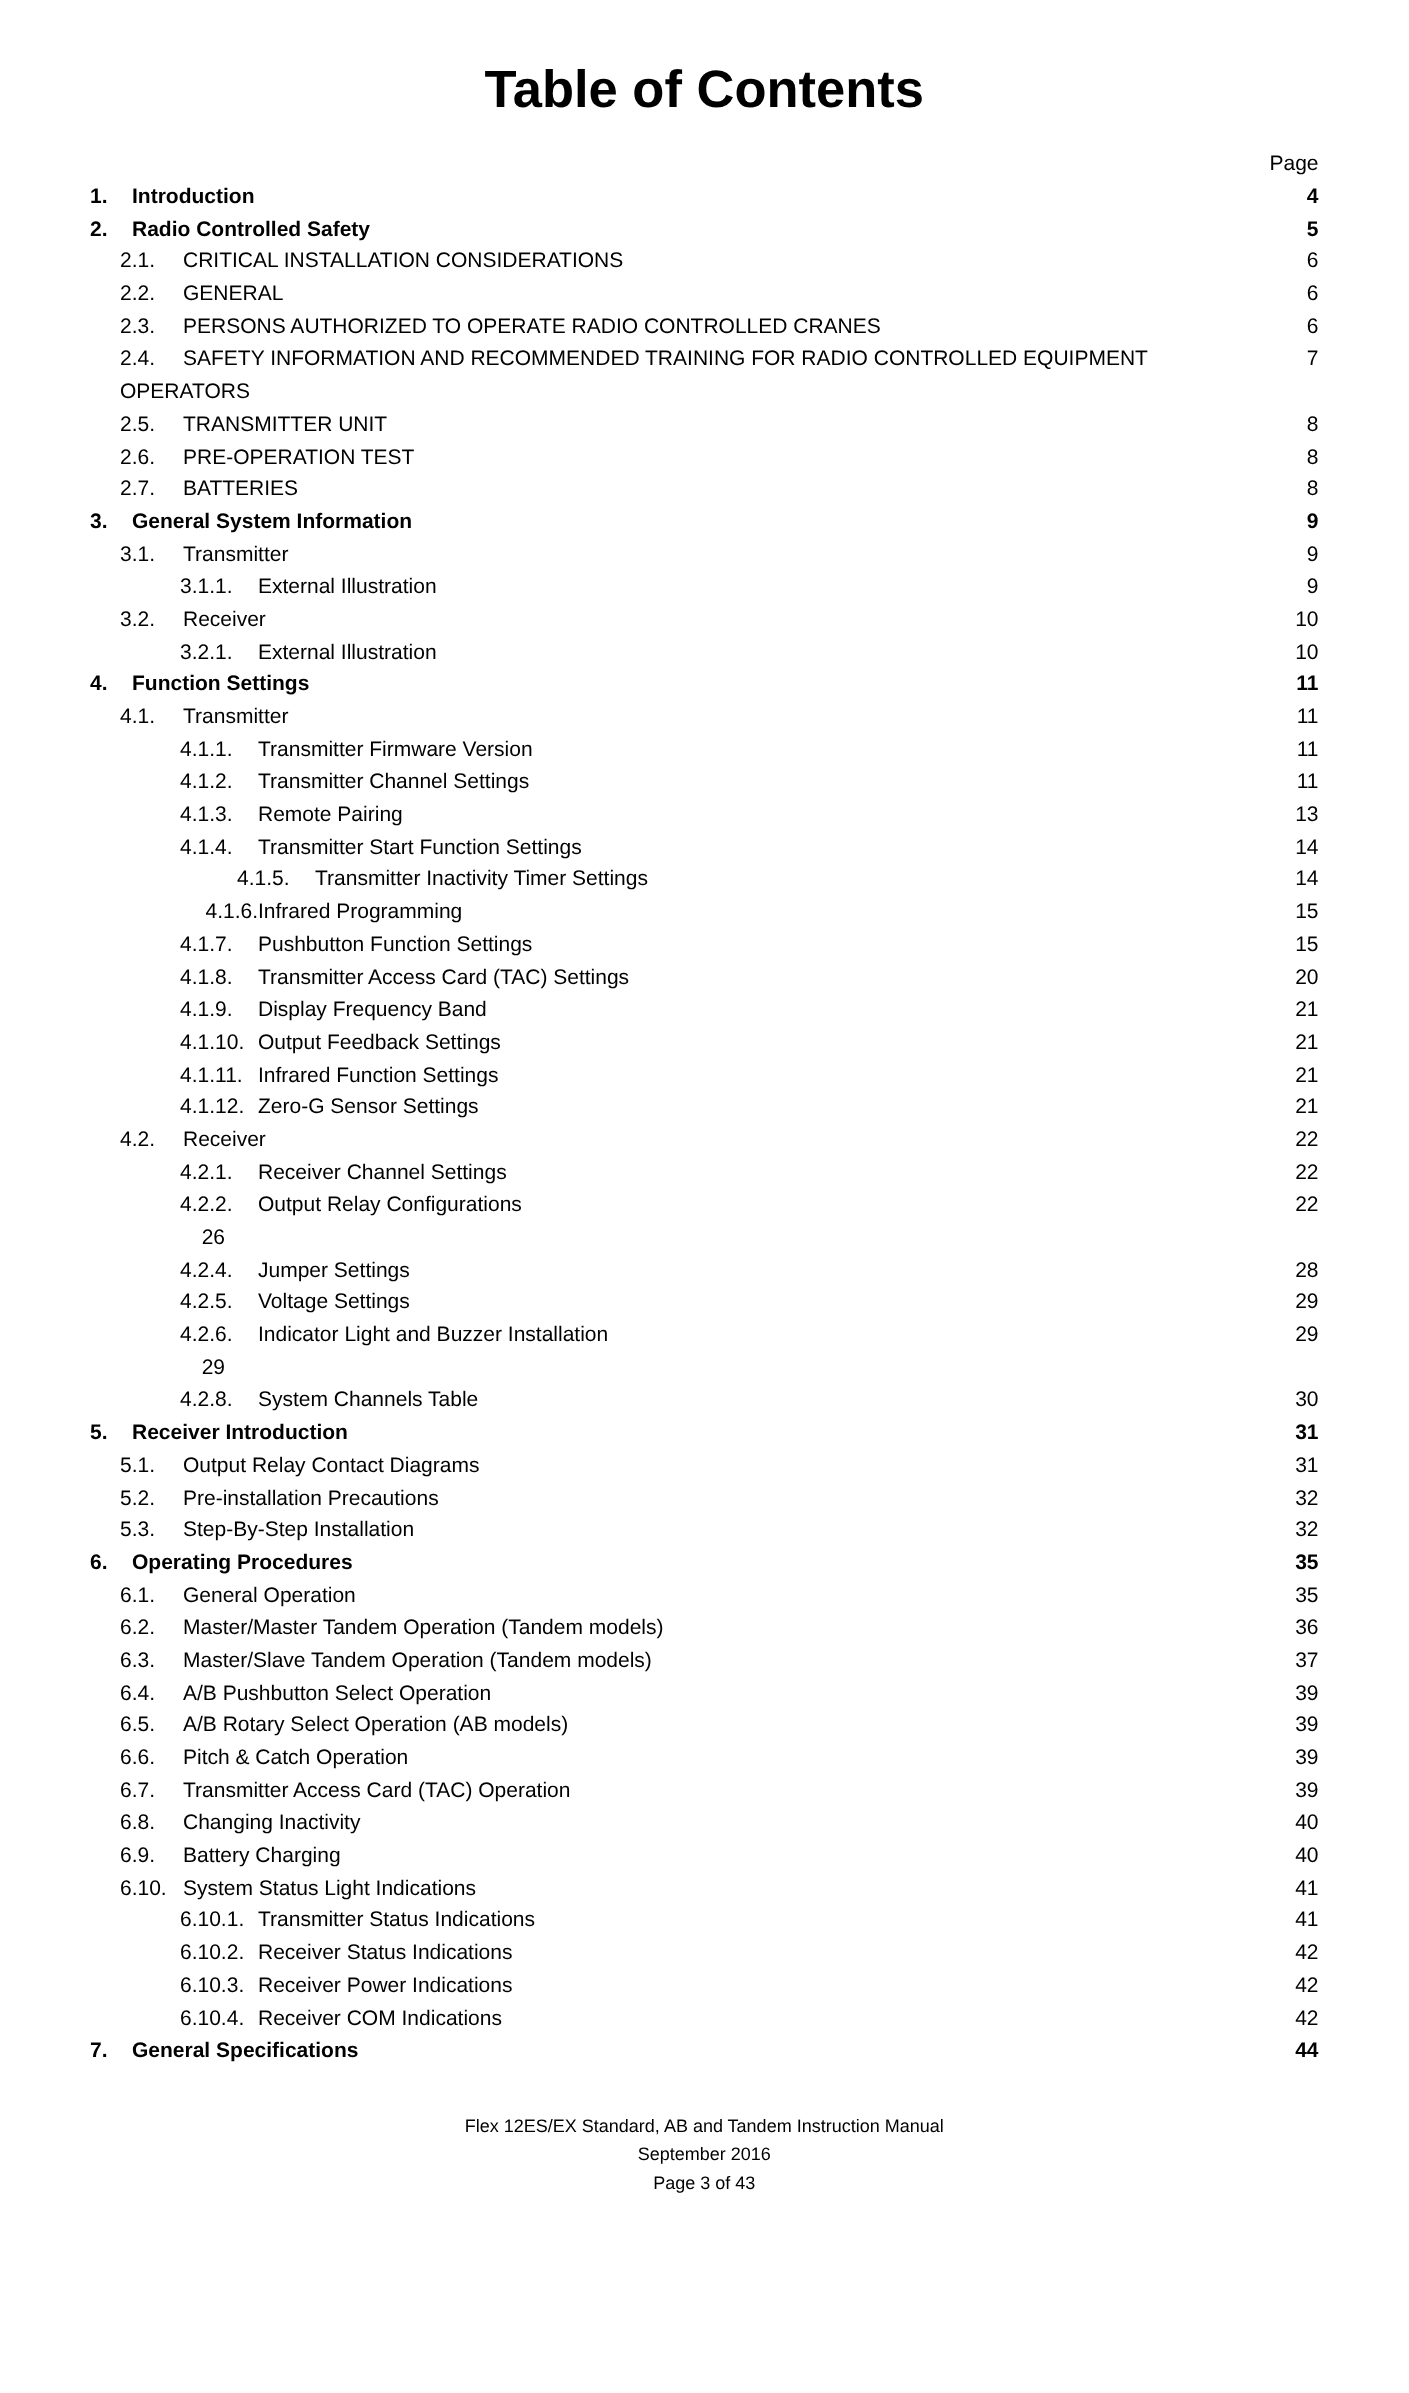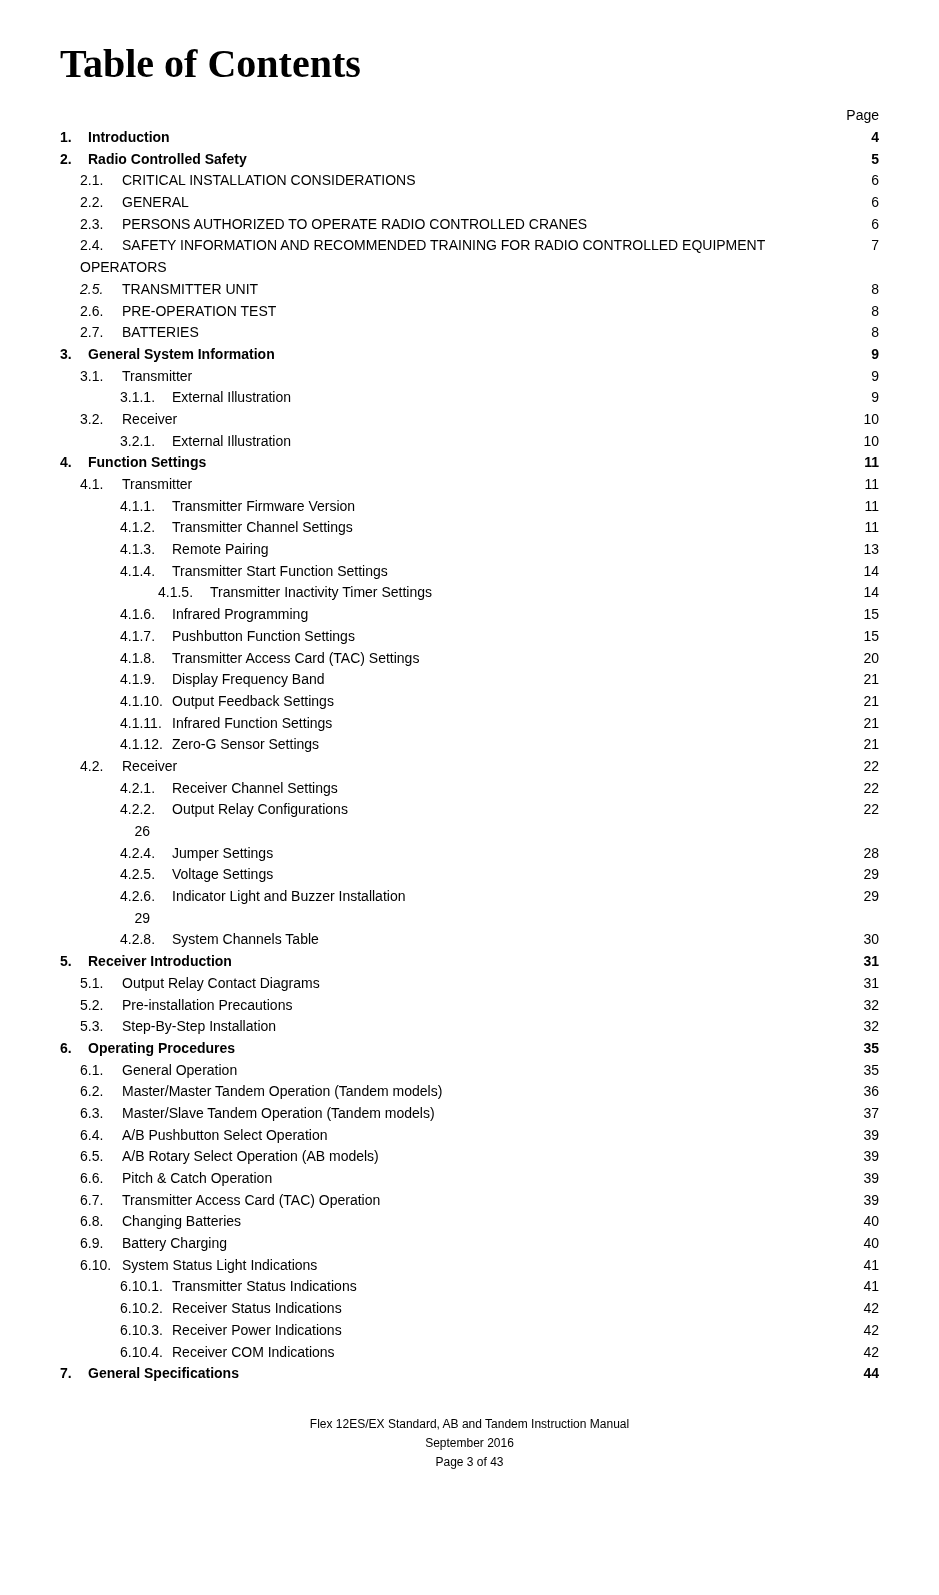--- a/index.html
+++ b/index.html
@@ -6,24 +6,25 @@
     body {
       font-family: Arial, sans-serif;
       font-size: 14px;
       background: #fff;
       color: #000;
       width: 939px;
       min-height: 1595px;
       padding: 40px 60px 40px 60px;
     }
     h1.page-title {
-      font-size: 40px;
+      text-align: center;
+      font-size: 35px;
       font-weight: bold;
       margin-bottom: 20px;
-      font-family: Liberation Serif, serif;
+      font-family: Liberation Sans, sans-serif;
     }
     .page-label {
       text-align: right;
       font-size: 14px;
       margin-bottom: 4px;
     }
     .toc-entry {
       display: flex;
       justify-content: space-between;
       align-items: baseline;
@@ -77,21 +78,21 @@
     </div>
     <div class="toc-entry level-2">
       <span class="toc-text"><span style="display: inline-block; min-width: 42px;">2.3.</span><span>PERSONS AUTHORIZED TO OPERATE RADIO CONTROLLED CRANES</span></span>
       <span class="toc-page">6</span>
     </div>
     <div class="toc-entry level-2">
       <span class="toc-text"><span style="display: inline-block; min-width: 42px;">2.4.</span><span>SAFETY INFORMATION AND RECOMMENDED TRAINING FOR RADIO CONTROLLED EQUIPMENT OPERATORS</span></span>
       <span class="toc-page">7</span>
     </div>
     <div class="toc-entry level-2">
-      <span class="toc-text"><span style="display: inline-block; min-width: 42px; font-style: italic;">2.5.</span><span>TRANSMITTER UNIT</span></span>
+      <span class="toc-text"><span style="display: inline-block; min-width: 42px;">2.5.</span><span>TRANSMITTER UNIT</span></span>
       <span class="toc-page">8</span>
     </div>
     <div class="toc-entry level-2">
       <span class="toc-text"><span style="display: inline-block; min-width: 42px;">2.6.</span><span>PRE-OPERATION TEST</span></span>
       <span class="toc-page">8</span>
     </div>
     <div class="toc-entry level-2">
       <span class="toc-text"><span style="display: inline-block; min-width: 42px;">2.7.</span><span>BATTERIES</span></span>
       <span class="toc-page">8</span>
     </div>
@@ -137,21 +138,21 @@
     </div>
     <div class="toc-entry level-3">
       <span class="toc-text"><span style="display: inline-block; min-width: 52px;">4.1.4.</span><span>Transmitter Start Function Settings</span></span>
       <span class="toc-page">14</span>
     </div>
     <div class="toc-entry level-3">
       <span class="toc-text"><span style="display: inline-block; min-width: 52px; margin-left: 38px;">4.1.5.</span><span>Transmitter Inactivity Timer Settings</span></span>
       <span class="toc-page">14</span>
     </div>
     <div class="toc-entry level-3">
-      <span class="toc-text"><span style="display: inline-block; min-width: 52px;">4.1.6.</span><span>Infrared Programming</span></span>
+      <span class="toc-text"><span style="display: inline-block; min-width: 52px; text-align: right;">4.1.6.</span><span>Infrared Programming</span></span>
       <span class="toc-page">15</span>
     </div>
     <div class="toc-entry level-3">
       <span class="toc-text"><span style="display: inline-block; min-width: 52px;">4.1.7.</span><span>Pushbutton Function Settings</span></span>
       <span class="toc-page">15</span>
     </div>
     <div class="toc-entry level-3">
       <span class="toc-text"><span style="display: inline-block; min-width: 52px;">4.1.8.</span><span>Transmitter Access Card (TAC) Settings</span></span>
       <span class="toc-page">20</span>
     </div>
@@ -247,21 +248,21 @@
     </div>
     <div class="toc-entry level-2">
       <span class="toc-text"><span style="display: inline-block; min-width: 42px;">6.6.</span><span>Pitch &amp; Catch Operation</span></span>
       <span class="toc-page">39</span>
     </div>
     <div class="toc-entry level-2">
       <span class="toc-text"><span style="display: inline-block; min-width: 42px;">6.7.</span><span>Transmitter Access Card (TAC) Operation</span></span>
       <span class="toc-page">39</span>
     </div>
     <div class="toc-entry level-2">
-      <span class="toc-text"><span style="display: inline-block; min-width: 42px;">6.8.</span><span>Changing Batteries</span></span>
+      <span class="toc-text"><span style="display: inline-block; min-width: 42px;">6.8.</span><span>Changing Inactivity</span></span>
       <span class="toc-page">40</span>
     </div>
     <div class="toc-entry level-2">
       <span class="toc-text"><span style="display: inline-block; min-width: 42px;">6.9.</span><span>Battery Charging</span></span>
       <span class="toc-page">40</span>
     </div>
     <div class="toc-entry level-2">
       <span class="toc-text"><span style="display: inline-block; min-width: 42px;">6.10.</span><span>System Status Light Indications</span></span>
       <span class="toc-page">41</span>
     </div>

